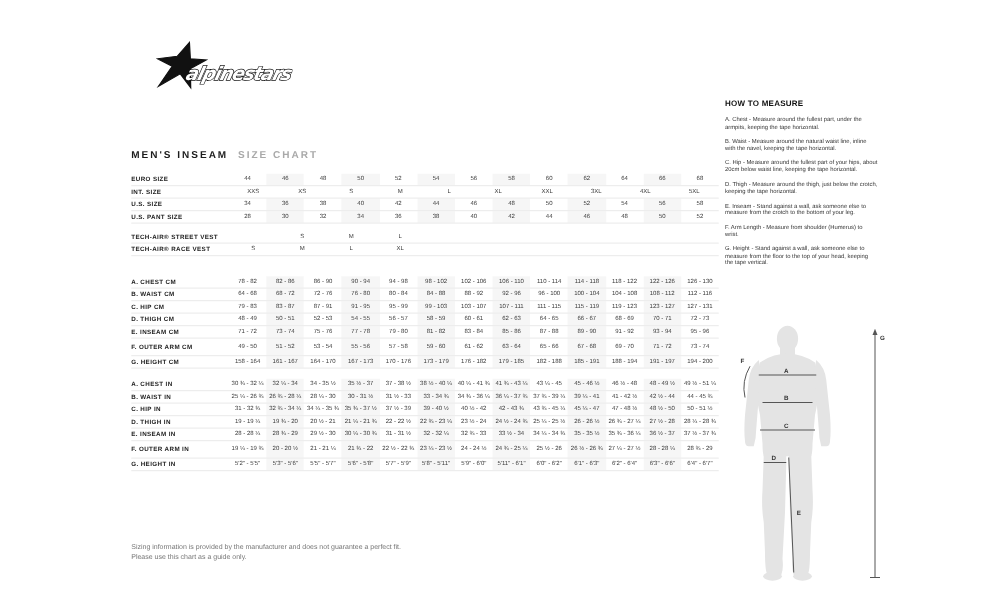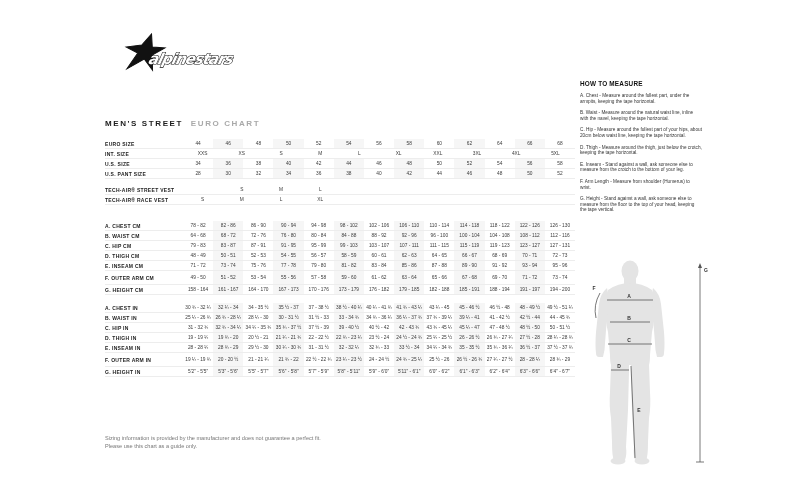--- a/index.html
+++ b/index.html
@@ -37,22 +37,22 @@
 <div id="page">
 
   <svg id="logo" viewBox="0 0 110 52">
     <g transform="translate(2,4) skewX(-14)">
       <path d="M26,2 L30,15 L43,16 L32,23 L36,38 L25,27 L10,37 L17,21 L4,15 L19,13 Z" fill="#111" stroke="#111" stroke-width="1"></path>
       <text x="30" y="32" font-family="DejaVu Sans, sans-serif" font-style="italic" font-weight="bold" font-size="15" fill="#ffffff" stroke="#111" stroke-width="1.1" letter-spacing="-1" paint-order="stroke">alpinestars</text>
     </g>
   </svg>
 
   <div id="title">
-    <span>MEN'S STREET</span>
-    <span class="light">EURO CHART</span>
+    <span>MEN'S INSEAM</span>
+    <span class="light">SIZE CHART</span>
   </div>
 
   <div id="sizetable">
       <div class="trow banded">
         <div class="tlabel">EURO SIZE</div>
         <div class="val">44</div>
         <div class="val">46</div>
         <div class="val">48</div>
         <div class="val">50</div>
         <div class="val">52</div>

